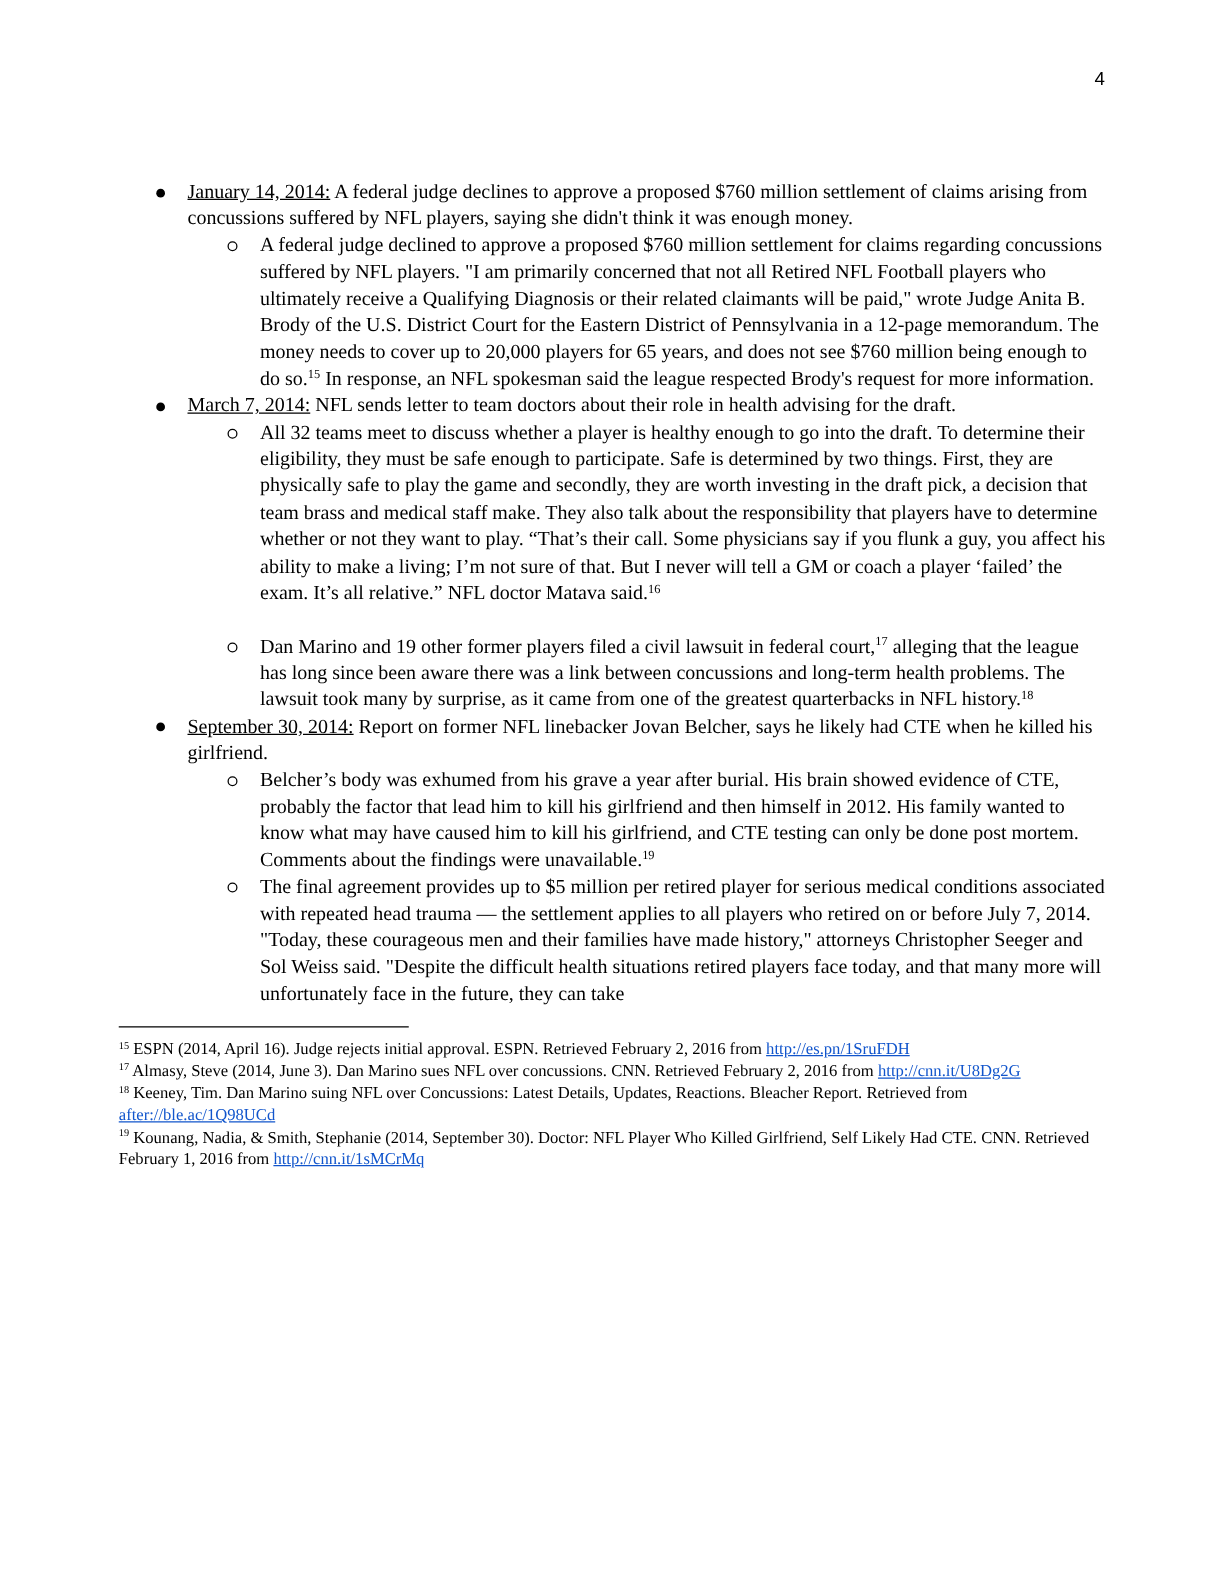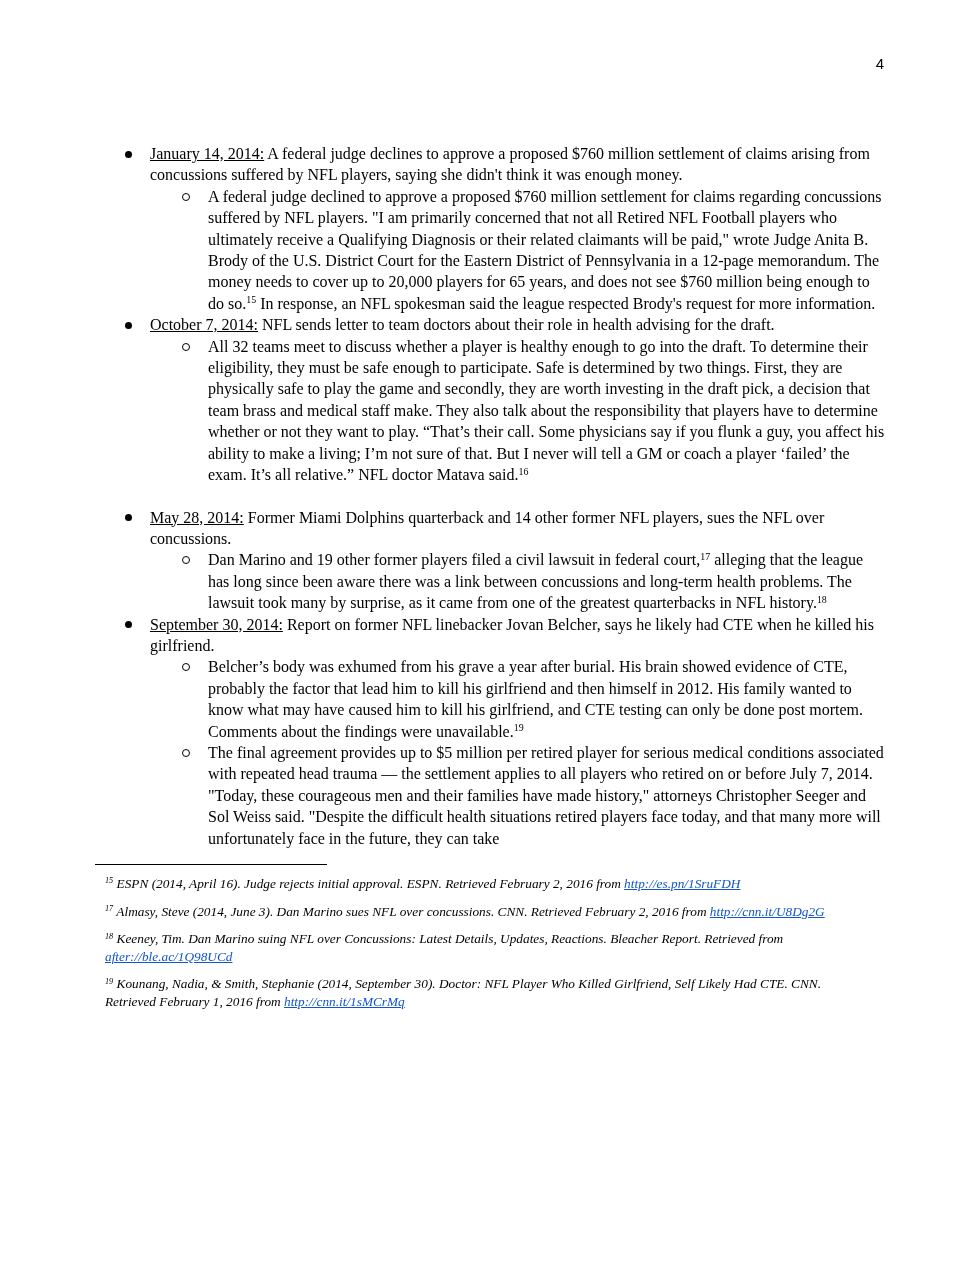--- a/index.html
+++ b/index.html
@@ -73,43 +73,42 @@
     width: 790px;
     font-size: 13.3px;
     line-height: 17.6px;
   }
   .fn-sep {
     width: 232px;
     height: 0;
     border-top: 1.5px solid #000000;
     margin-bottom: 8px;
   }
-  .footnote { margin: 10px; font-style: italic; }
+  .footnote { margin: 0; }
   .link {
     color: var(--link-color, #1155cc);
     text-decoration: underline;
     cursor: pointer;
   }
 </style>
 </head>
 <body>
 
 <div class="page">
   <div class="page-number">4</div>
   <div class="content" id="timeline-list">
       <div class="entry">
         <div class="entry-head"><span class="entry-date">January 14, 2014:</span><span> A federal judge declines to approve a proposed $760 million settlement of claims arising from concussions suffered by NFL players, saying she didn't think it was enough money.</span></div>
         <div class="detail"><span>A federal judge declined to approve a proposed $760 million settlement for claims regarding concussions suffered by NFL players. "I am primarily concerned that not all Retired NFL Football players who ultimately receive a Qualifying Diagnosis or their related claimants will be paid," wrote Judge Anita B. Brody of the U.S. District Court for the Eastern District of Pennsylvania in a 12-page memorandum. The money needs to cover up to 20,000 players for 65 years, and does not see $760 million being enough to do so.</span><sup>15</sup><span> In response, an NFL spokesman said the league respected Brody's request for more information.</span></div>
       </div>
       <div class="entry">
-        <div class="entry-head"><span class="entry-date">October 7, 2014:</span><span> NFL sends letter to team doctors about their role in health advising for the draft.</span></div>
+        <div class="entry-head"><span class="entry-date">March 7, 2014:</span><span> NFL sends letter to team doctors about their role in health advising for the draft.</span></div>
         <div class="detail"><span>All 32 teams meet to discuss whether a player is healthy enough to go into the draft. To determine their eligibility, they must be safe enough to participate. Safe is determined by two things. First, they are physically safe to play the game and secondly, they are worth investing in the draft pick, a decision that team brass and medical staff make. They also talk about the responsibility that players have to determine whether or not they want to play. “That’s their call. Some physicians say if you flunk a guy, you affect his ability to make a living; I’m not sure of that. But I never will tell a GM or coach a player ‘failed’ the exam. It’s all relative.” NFL doctor Matava said.</span><sup>16</sup></div>
       </div>
       <div class="entry gap-before">
-        <div class="entry-head"><span class="entry-date">May 28, 2014:</span><span> Former Miami Dolphins quarterback and 14 other former NFL players, sues the NFL over concussions.</span></div>
         <div class="detail"><span>Dan Marino and 19 other former players filed a civil lawsuit in federal court,</span><sup>17</sup><span> alleging that the league has long since been aware there was a link between concussions and long-term health problems. The lawsuit took many by surprise, as it came from one of the greatest quarterbacks in NFL history.</span><sup>18</sup></div>
       </div>
       <div class="entry">
         <div class="entry-head"><span class="entry-date">September 30, 2014:</span><span> Report on former NFL linebacker Jovan Belcher, says he likely had CTE when he killed his girlfriend.</span></div>
         <div class="detail"><span>Belcher’s body was exhumed from his grave a year after burial. His brain showed evidence of CTE, probably the factor that lead him to kill his girlfriend and then himself in 2012. His family wanted to know what may have caused him to kill his girlfriend, and CTE testing can only be done post mortem. Comments about the findings were unavailable.</span><sup>19</sup></div>
       </div>
       <div class="entry">
         <div class="detail"><span>The final agreement provides up to $5 million per retired player for serious medical conditions associated with repeated head trauma — the settlement applies to all players who retired on or before July 7, 2014. "Today, these courageous men and their families have made history," attorneys Christopher Seeger and Sol Weiss said. "Despite the difficult health situations retired players face today, and that many more will unfortunately face in the future, they can take</span></div>
       </div>
     </div>

